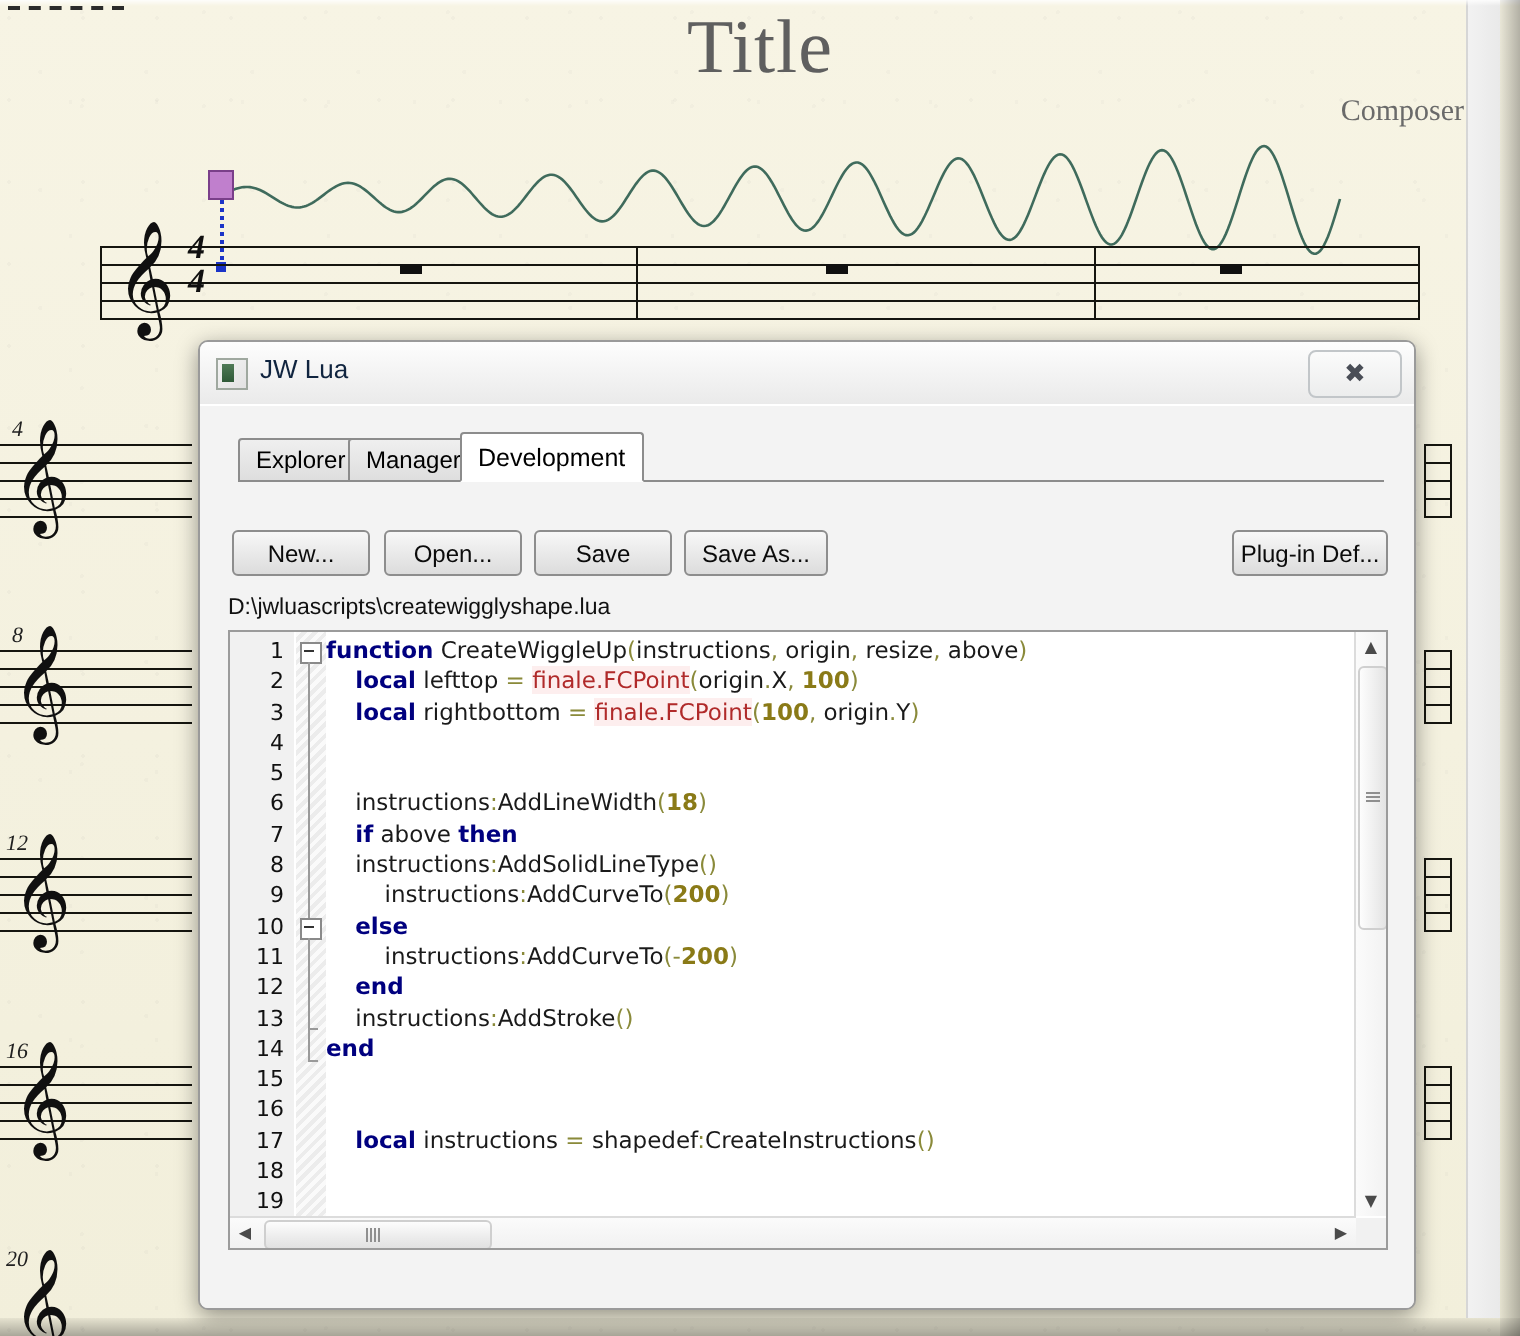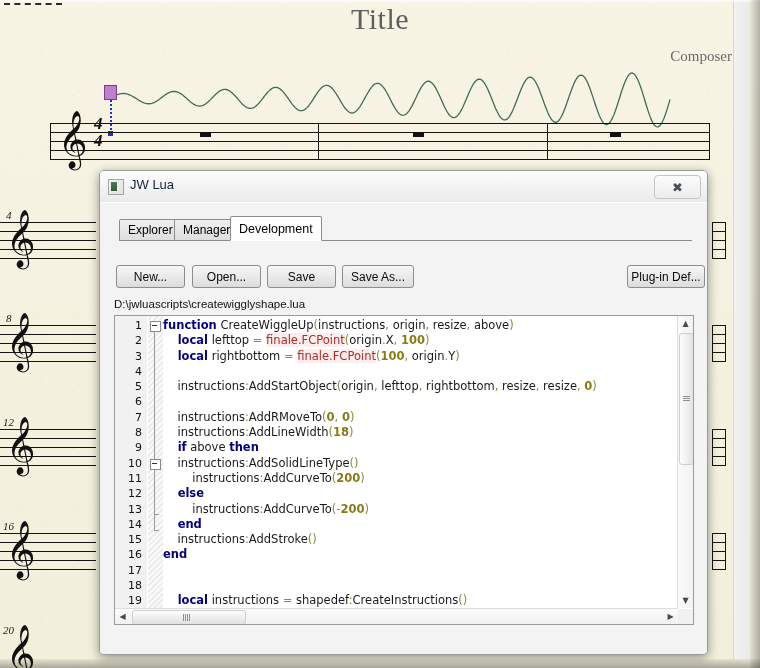--- a/index.html
+++ b/index.html
@@ -34,21 +34,21 @@
   .page-edge-t{position:absolute;left:0;top:0;width:760px;height:3px;
      background:linear-gradient(180deg,rgba(255,255,255,.85),rgba(255,255,255,0));}
 
   .margin-dash{
     position:absolute;left:4px;top:3px;width:58px;height:0;
     border-top:2px dashed #2b2b2b;
   }
 
   .doc-title{
     position:absolute;left:0;top:2px;width:760px;text-align:center;
-    font-family:"Liberation Serif", serif;font-size:30px;color:#5f5f5f;
+    font-family:"Liberation Serif", serif;font-size:38px;color:#5f5f5f;
     letter-spacing:.5px;
   }
   .doc-composer{
     position:absolute;right:28px;top:48px;
     font-family:"Liberation Serif", serif;font-size:15px;color:#6a6a6a;
   }
 
   
   .system{position:absolute;}
   .staff-lines{position:absolute;left:0;top:0;height:36px;}
@@ -388,21 +388,21 @@
         <div class="tabline"></div>
         <div class="tab" style="left:0px;">Explorer</div>
         <div class="tab" style="left:55px;">Manager</div>
         <div class="tab active" style="left:111px;">Development</div>
       </div>
 
       <div class="btn" style="left:16px;top:62px;width:67px;">New...</div>
       <div class="btn" style="left:92px;top:62px;width:67px;">Open...</div>
       <div class="btn" style="left:167px;top:62px;width:67px;">Save</div>
       <div class="btn" style="left:242px;top:62px;width:70px;">Save As...</div>
-      <div class="btn" style="left:527px;top:62px;width:76px;text-align:center;">Plug-in Def...</div>
+      <div class="btn" style="left:516px;top:62px;width:76px;text-align:center;">Plug-in Def...</div>
 
       <div class="filepath">D:\jwluascripts\createwigglyshape.lua</div>
 
       <div class="editor">
         <div class="gutter" id="gutter" style="padding-top: 2px;">
             <div class="ln">1</div>
             <div class="ln">2</div>
             <div class="ln">3</div>
             <div class="ln">4</div>
             <div class="ln">5</div>
@@ -430,23 +430,21 @@
           <div class="foldbox" style="left:2px;top:143px;"></div>
           <div class="foldline" style="left:6px;top:153px;height:45px;"></div>
           <div class="foldtick" style="left:6px;top:198px;"></div>
         </div>
         <div class="codeport">
           <div class="lines" id="codelines">
               <div class="ln"><span class="kw">function</span> CreateWiggleUp<span class="pun">(</span>instructions<span class="pun">,</span> origin<span class="pun">,</span> resize<span class="pun">,</span> above<span class="pun">)</span></div>
               <div class="ln">    <span class="kw">local</span> lefttop <span class="pun">=</span> <span class="api">finale.FCPoint</span><span class="pun">(</span>origin<span class="pun">.</span>X<span class="pun">,</span> <span class="num">100</span><span class="pun">)</span></div>
               <div class="ln">    <span class="kw">local</span> rightbottom <span class="pun">=</span> <span class="api">finale.FCPoint</span><span class="pun">(</span><span class="num">100</span><span class="pun">,</span> origin<span class="pun">.</span>Y<span class="pun">)</span></div>
               <div class="ln">&nbsp;</div>
-              <div class="ln">    instructions<span class="pun">:</span>AddStartObject<span class="pun">(</span>origin<span class="pun">,</span> lefttop<span class="pun">,</span> rightbottom<span class="pun">,</span> resize<span class="pun">,</span> resize<span class="pun">,</span> <span class="num">0</span><span class="pun">)</span></div>
               <div class="ln">&nbsp;</div>
-              <div class="ln">    instructions<span class="pun">:</span>AddRMoveTo<span class="pun">(</span><span class="num">0</span><span class="pun">,</span> <span class="num">0</span><span class="pun">)</span></div>
               <div class="ln">    instructions<span class="pun">:</span>AddLineWidth<span class="pun">(</span><span class="num">18</span><span class="pun">)</span></div>
               <div class="ln">    <span class="kw">if</span> above <span class="kw">then</span></div>
               <div class="ln">    instructions<span class="pun">:</span>AddSolidLineType<span class="pun">(</span><span class="pun">)</span></div>
               <div class="ln">        instructions<span class="pun">:</span>AddCurveTo<span class="pun">(</span><span class="num">200</span><span class="pun">)</span></div>
               <div class="ln">    <span class="kw">else</span></div>
               <div class="ln">        instructions<span class="pun">:</span>AddCurveTo<span class="pun">(</span><span class="pun">-</span><span class="num">200</span><span class="pun">)</span></div>
               <div class="ln">    <span class="kw">end</span></div>
               <div class="ln">    instructions<span class="pun">:</span>AddStroke<span class="pun">(</span><span class="pun">)</span></div>
               <div class="ln"><span class="kw">end</span></div>
               <div class="ln">&nbsp;</div>

